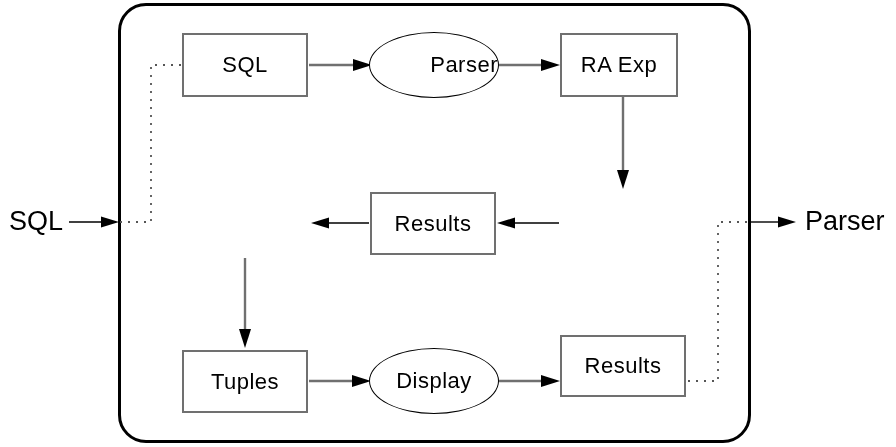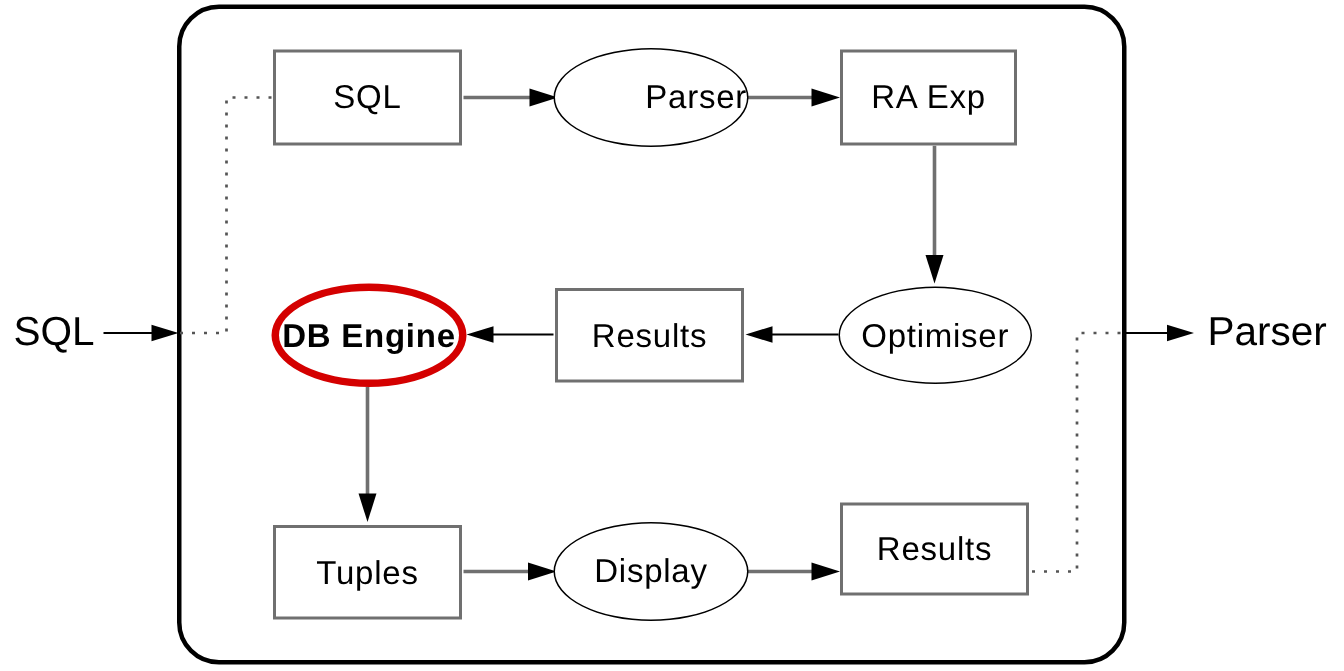--- a/index.html
+++ b/index.html
@@ -136,28 +136,22 @@
   <div class="node rect-node" style="left:182px; top:33px; width:126px; height:64px;">
     <span>SQL</span>
   </div>
   <div class="node ellipse-node" style="left:369px; top:32px; width:130px; height:66px;justify-content:flex-end;">
     <span>Parser</span>
   </div>
   <div class="node rect-node" style="left:560px; top:33px; width:118px; height:64px;">
     <span>RA Exp</span>
   </div>
 
-  <div class="node highlight-ellipse" style="left:181px; top:189px; width:130px; height:69px;">
-    <span>DB Engine</span>
-  </div>
   <div class="node rect-node" style="left:370px; top:192px; width:126px; height:63px;">
     <span>Results</span>
-  </div>
-  <div class="node ellipse-node" style="left:559px; top:191px; width:129px; height:65px;">
-    <span>Optimiser</span>
   </div>
 
   <div class="node rect-node" style="left:182px; top:350px; width:126px; height:63px;">
     <span>Tuples</span>
   </div>
   <div class="node ellipse-node" style="left:369px; top:348px; width:130px; height:66px;">
     <span>Display</span>
   </div>
   <div class="node rect-node" style="left:560px; top:335px; width:126px; height:62px;">
     <span>Results</span>

